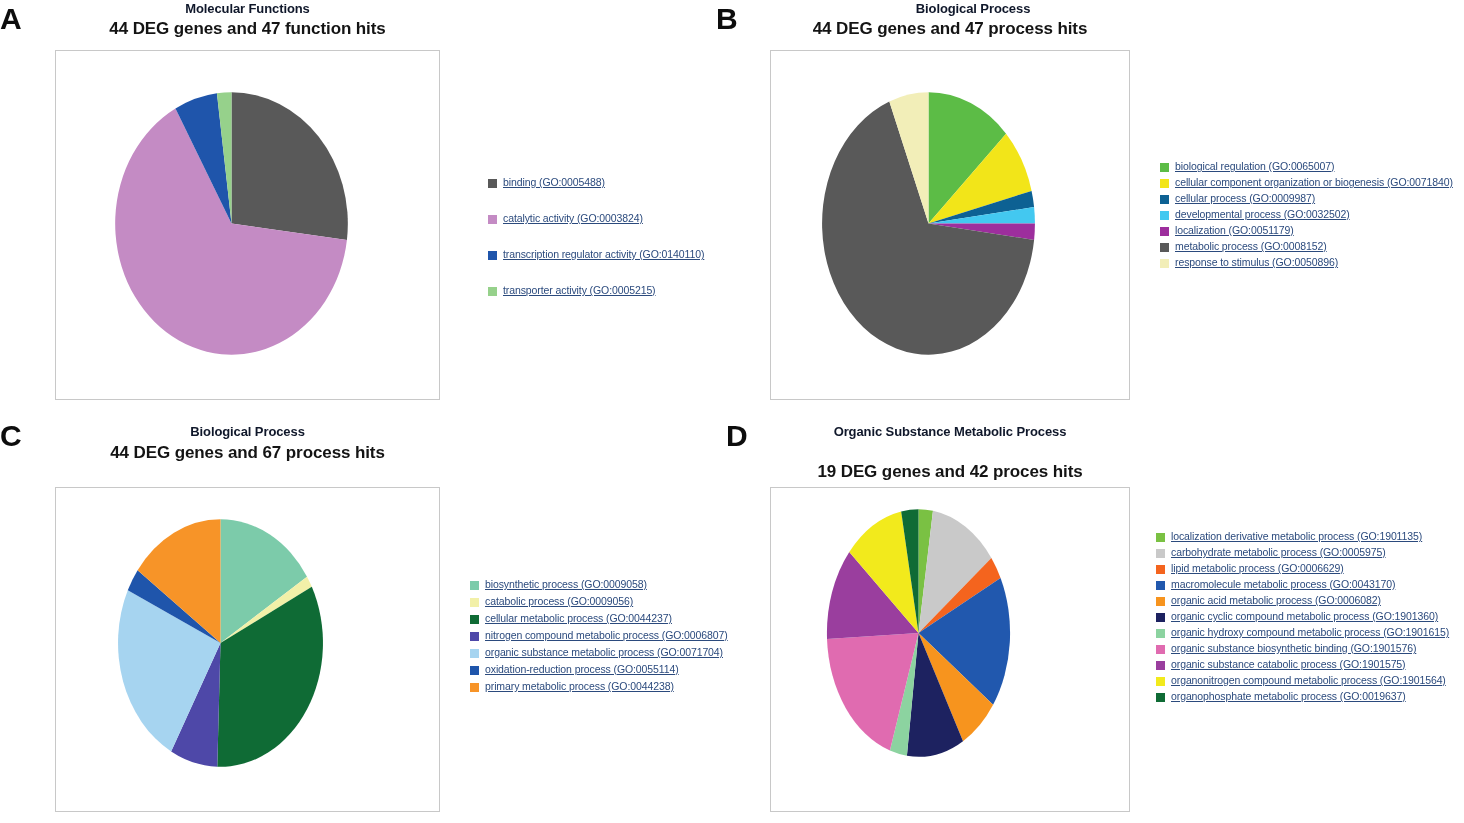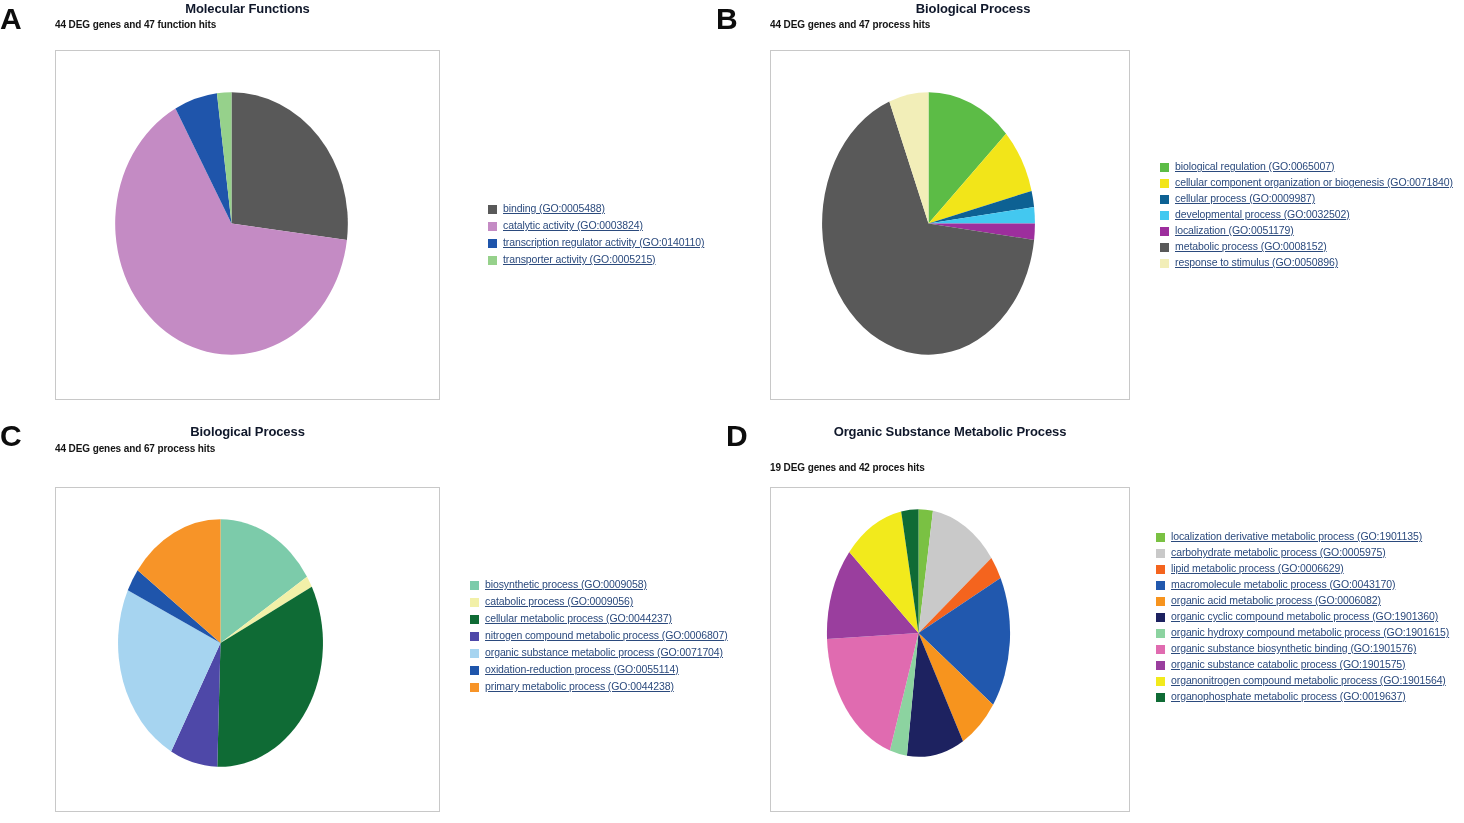--- a/index.html
+++ b/index.html
@@ -36,23 +36,24 @@
     font-family: "Liberation Sans", sans-serif;
     font-weight: bold;
     font-size: 13px;
     line-height: 1.15;
     color: #0f172a;
     letter-spacing: -0.1px;
     white-space: nowrap;
   }
   .panel-subtitle {
     position: absolute;
+    text-align: center;
     font-family: "Liberation Sans", sans-serif;
     font-weight: bold;
-    font-size: 10px;
+    font-size: 17px;
     line-height: 1.15;
     color: #141414;
     letter-spacing: -0.1px;
     white-space: nowrap;
   }
   .chart-box {
     position: absolute;
     box-sizing: border-box;
     border: 1px solid #c8c8c8;
     background: #ffffff;
@@ -109,21 +110,21 @@
     <div class="chart-box" style="left:55px; top:50px; width:385px; height:350px;">
       <div class="pie-wrap" style="left:58px; top:40px; width:235px; height:265px;">
         <svg class="pie" viewBox="0 0 100 100" preserveAspectRatio="none">
             <path d="M 50 50 L 50.000 0.500 A 49.5 49.5 0 0 1 99.110 56.204 Z" fill="#595959"></path>
             <path d="M 50 50 L 99.110 56.204 A 49.5 49.5 0 1 1 26.153 6.623 Z" fill="#c48bc4"></path>
             <path d="M 50 50 L 26.153 6.623 A 49.5 49.5 0 0 1 43.796 0.890 Z" fill="#1f55ab"></path>
             <path d="M 50 50 L 43.796 0.890 A 49.5 49.5 0 0 1 50.000 0.500 Z" fill="#96d18b"></path>
           </svg>
       </div>
     </div>
-    <div class="legend" style="left:468px; top:202px; width:280px;">
+    <div class="legend" style="left:468px; top:176px; width:280px;gap:19px;">
         <div class="legend-row">
           <span class="legend-swatch" style="background: rgb(89, 89, 89);"></span>
           <span class="legend-label">binding (GO:0005488)</span>
         </div>
         <div class="legend-row">
           <span class="legend-swatch" style="background: rgb(196, 139, 196);"></span>
           <span class="legend-label">catalytic activity (GO:0003824)</span>
         </div>
         <div class="legend-row">
           <span class="legend-swatch" style="background: rgb(31, 85, 171);"></span>

